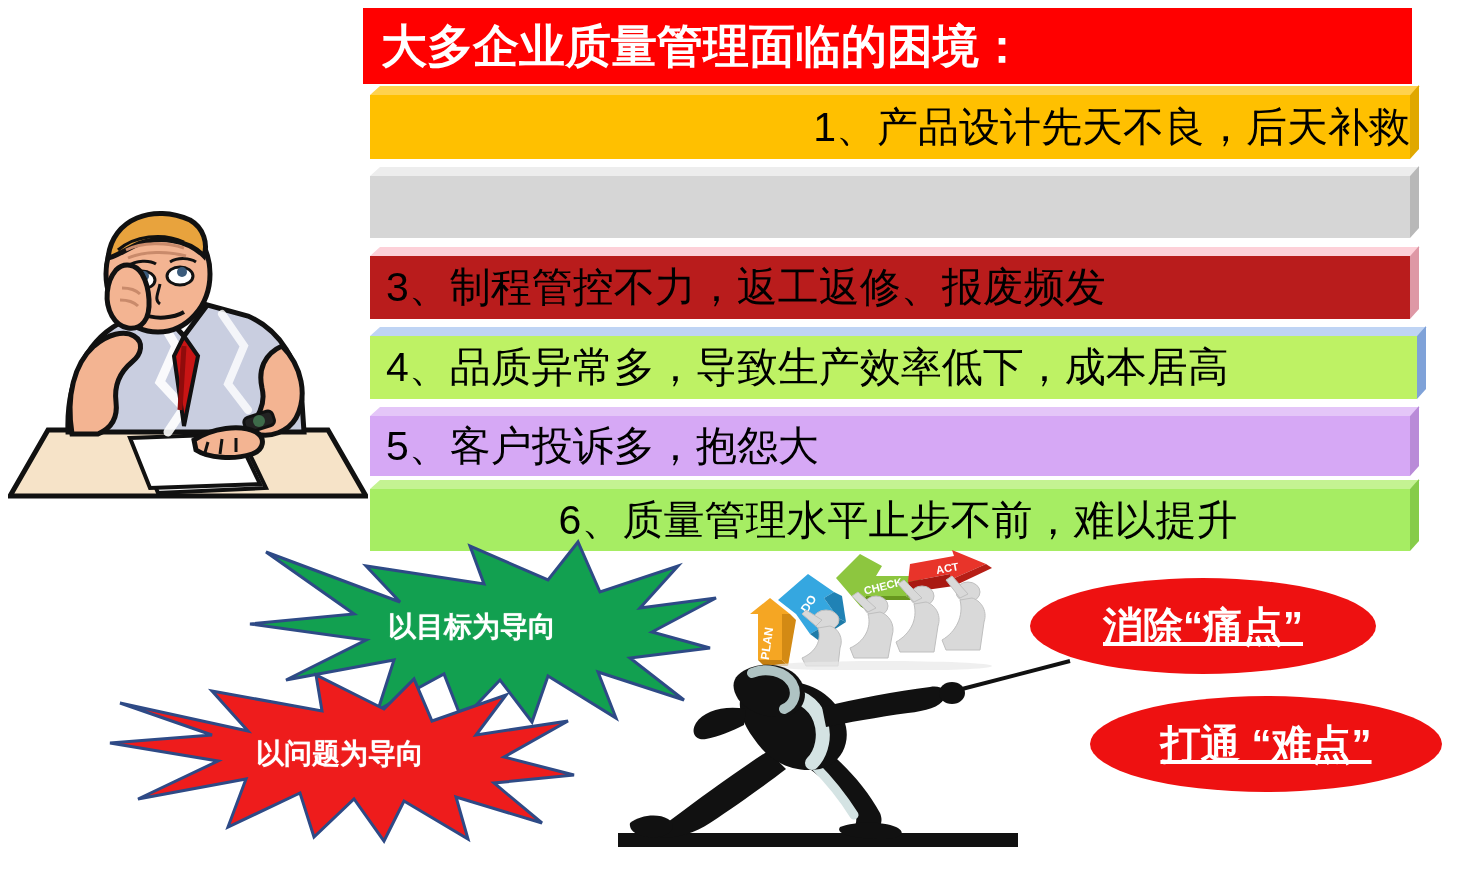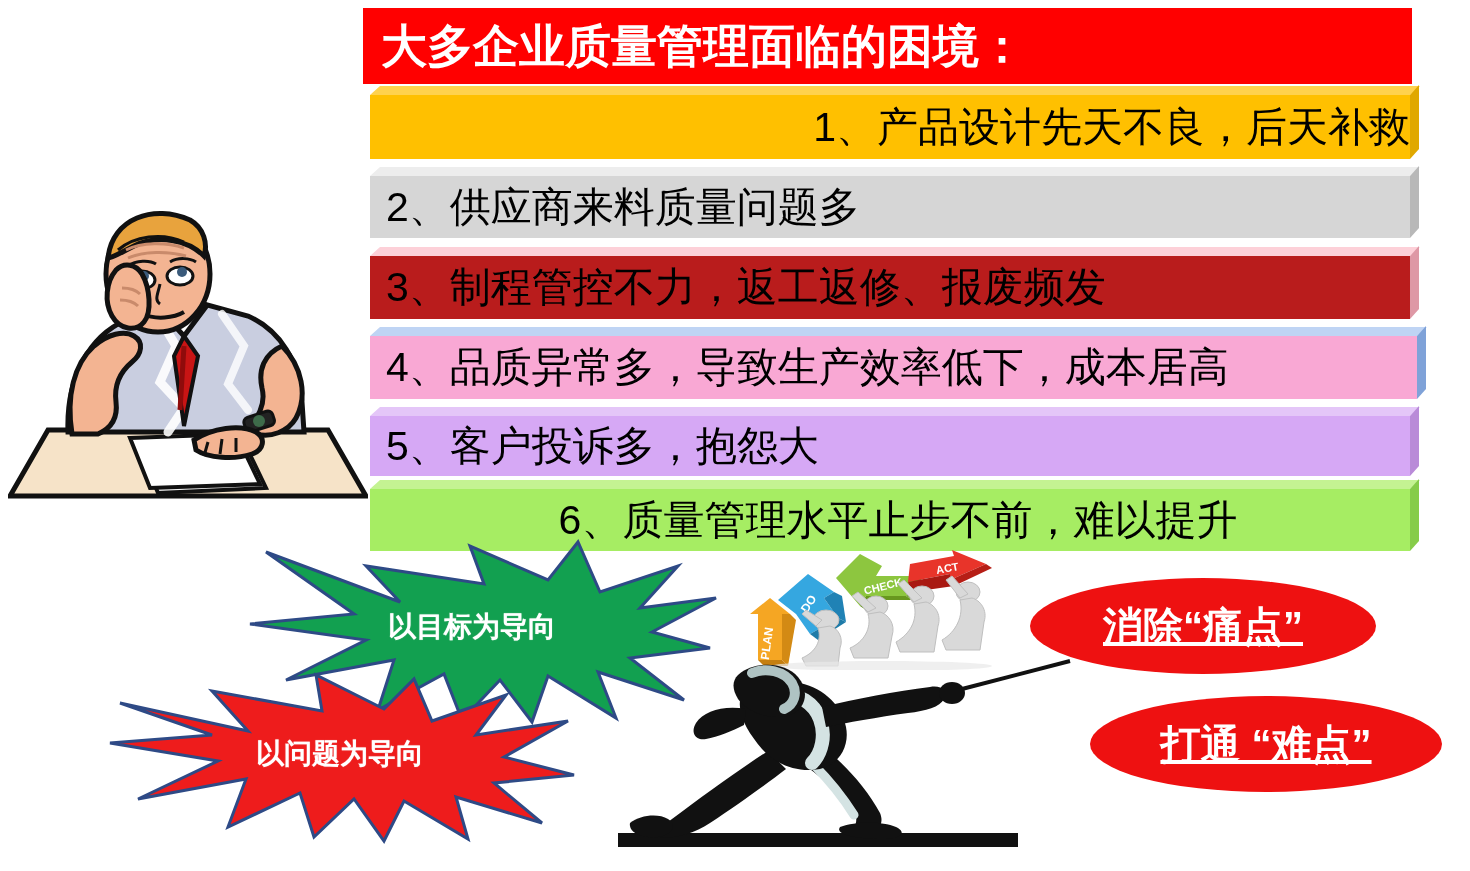--- a/index.html
+++ b/index.html
@@ -164,31 +164,30 @@
     <span class="shadow"></span>
     <span class="bevel-top" style="background:#FFD24D;"></span>
     <span class="bevel-right" style="background:#E0A800;"></span>
     <span class="bar-text">1、产品设计先天不良，后天补救</span>
   </div>
 
   <div class="bar" style="left:370px; top:176px; width:1040px; height:62px; background:#D6D6D6;">
     <span class="shadow"></span>
     <span class="bevel-top" style="background:#EDEDED;"></span>
     <span class="bevel-right" style="background:#B8B8B8;"></span>
-    <span class="bar-text">2、供应商来料质量问题多</span>
   </div>
 
   <div class="bar" style="left:370px; top:256px; width:1040px; height:63px; background:#b91c1c;">
     <span class="shadow"></span>
     <span class="bevel-top" style="background:#FDD0D8;"></span>
     <span class="bevel-right" style="background:#DE98A5;"></span>
     <span class="bar-text">3、制程管控不力，返工返修、报废频发</span>
   </div>
 
-  <div class="bar" style="left:370px; top:336px; width:1047px; height:63px; background:#f9a8d4;">
+  <div class="bar" style="left:370px; top:336px; width:1047px; height:63px; background:#bef264;">
     <span class="shadow"></span>
     <span class="bevel-top" style="background:#BFD4F4;"></span>
     <span class="bevel-right" style="background:#7FA2D8;"></span>
     <span class="bar-text">4、品质异常多，导致生产效率低下，成本居高</span>
   </div>
 
   <div class="bar" style="left:370px; top:416px; width:1040px; height:60px; background:#D6A8F5;">
     <span class="shadow"></span>
     <span class="bevel-top" style="background:#E4C6F8;"></span>
     <span class="bevel-right" style="background:#B98BD8;"></span>

